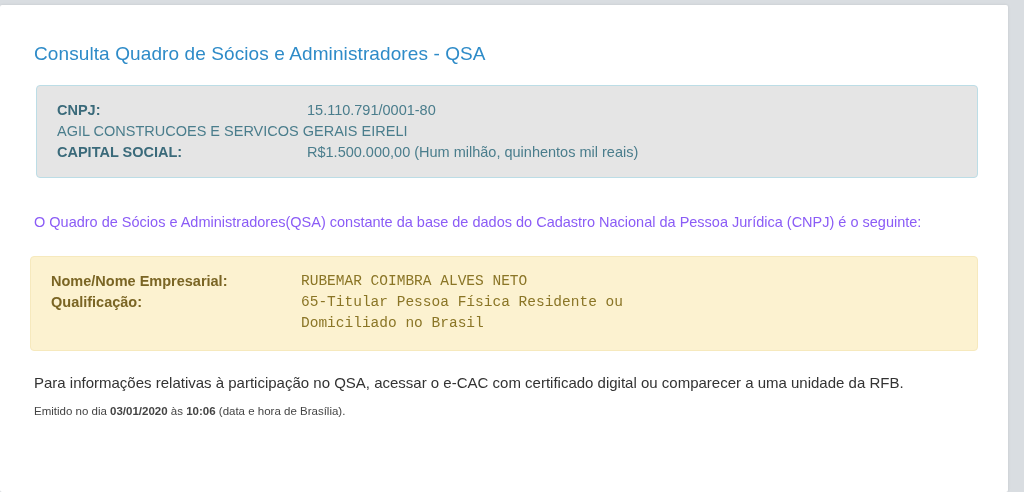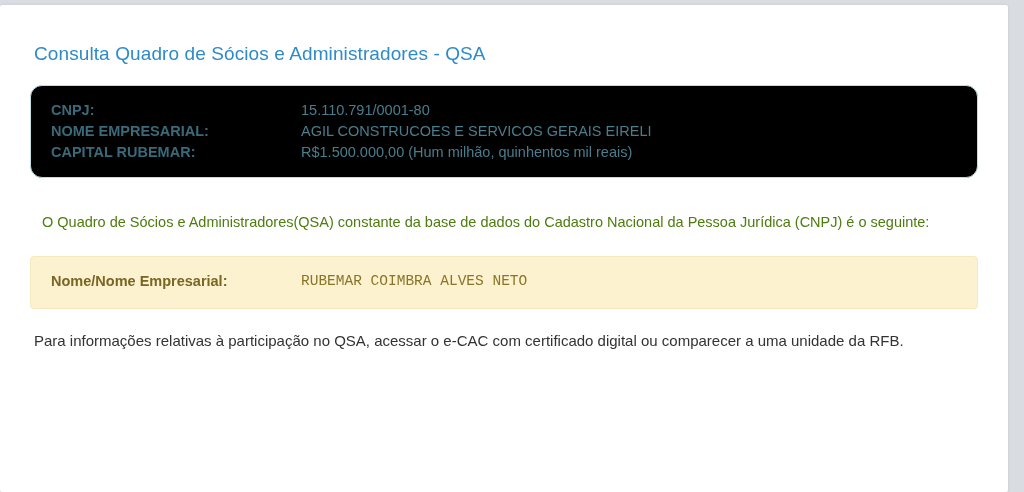--- a/index.html
+++ b/index.html
@@ -30,25 +30,25 @@
   }
   .page-title {
     color: #2e8bc8;
     font-size: 19px;
     font-weight: normal;
     margin: 8px 0 20px 4px;
     letter-spacing: 0.1px;
   }
   
   .panel-blue {
-    background: #000000;
+    background: #e5e5e5;
     border: 1px solid #bcdde6;
-    border-radius: 12px;
+    border-radius: 4px;
     padding: 14px 20px 14px 20px;
-    margin: 0 0 0 0;
+    margin: 0 0 0 6px;
   }
   .panel-yellow {
     background: #fcf2d0;
     border: 1px solid #f6e9bd;
     border-radius: 4px;
     padding: 14px 11px 16px 20px;
   }
   .field-row {
     display: flex;
     align-items: flex-start;
@@ -67,22 +67,22 @@
   .field-value {
     color: #4a7d8c;
     flex: 1 1 auto;
   }
   .panel-yellow .field-value {
     color: #8a7526;
     font-family: Liberation Mono, monospace;
   }
   .paragraph {
     font-size: 14.5px;
-    color: #4d7c0f;
-    margin: 34px 0 24px 12px;
+    color: #8b5cf6;
+    margin: 34px 0 24px 4px;
     line-height: 20px;
   }
   .paragraph-bottom {
     font-size: 15px;
     color: #333333;
     margin: 22px 0 0 4px;
     line-height: 20px;
   }
   .emitted {
     font-size: 11.5px;
@@ -100,35 +100,39 @@
   <div class="content">
 
     <h1 class="page-title">Consulta Quadro de Sócios e Administradores - QSA</h1>
 
     <div class="panel-blue">
       <div class="field-row">
         <div class="field-label">CNPJ:</div>
         <div class="field-value">15.110.791/0001-80</div>
       </div>
       <div class="field-row">
-        <div class="field-label">NOME EMPRESARIAL:</div>
         <div class="field-value">AGIL CONSTRUCOES E SERVICOS GERAIS EIRELI</div>
       </div>
       <div class="field-row">
-        <div class="field-label">CAPITAL RUBEMAR:</div>
+        <div class="field-label">CAPITAL SOCIAL:</div>
         <div class="field-value">R$1.500.000,00 (Hum milhão, quinhentos mil reais)</div>
       </div>
     </div>
 
     <p class="paragraph">O Quadro de Sócios e Administradores(QSA) constante da base de dados do Cadastro Nacional da Pessoa Jurídica (CNPJ) é o seguinte:</p>
 
     <div class="panel-yellow">
       <div class="field-row">
         <div class="field-label">Nome/Nome Empresarial:</div>
         <div class="field-value">RUBEMAR COIMBRA ALVES NETO</div>
       </div>
+      <div class="field-row">
+        <div class="field-label">Qualificação:</div>
+        <div class="field-value" style="max-width:360px;">65-Titular Pessoa Física Residente ou Domiciliado no Brasil</div>
+      </div>
     </div>
 
     <p class="paragraph-bottom">Para informações relativas à participação no QSA, acessar o e-CAC com certificado digital ou comparecer a uma unidade da RFB.</p>
 
+    <p class="emitted"><span>Emitido no dia </span><b>03/01/2020</b><span> às </span><b>10:06</b><span> (data e hora de Brasília).</span></p>
 
   </div>
 </div>
 
 </body></html>

